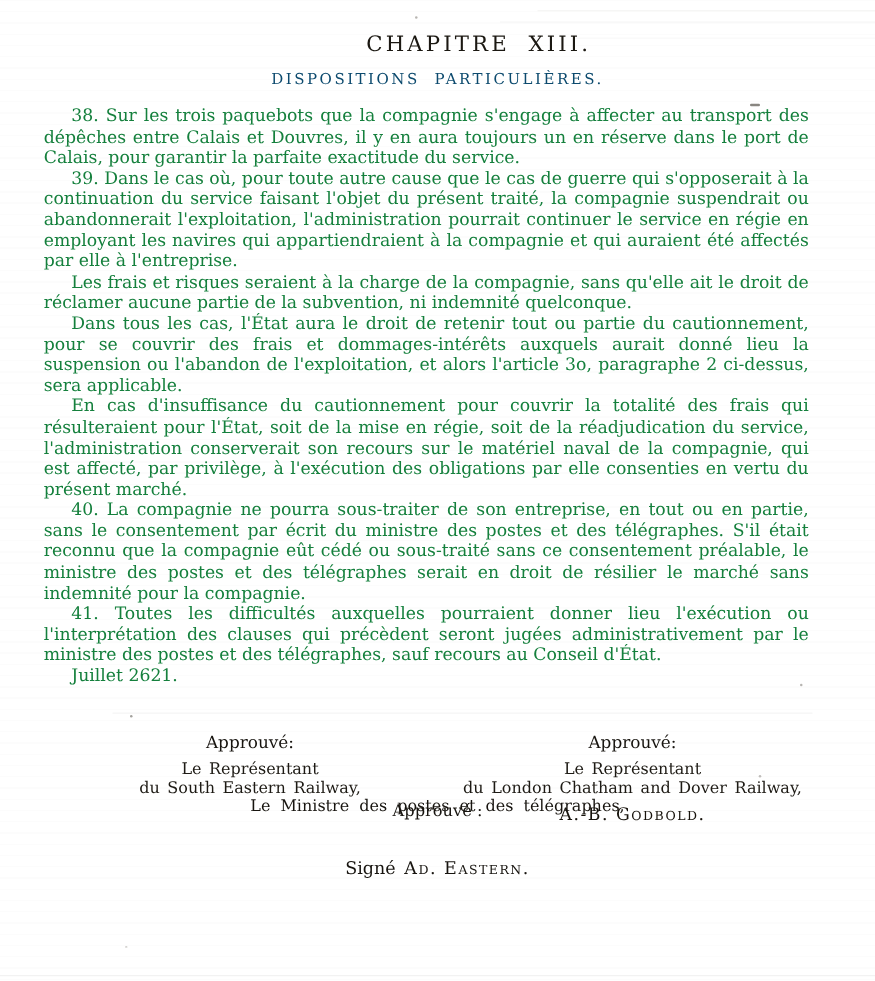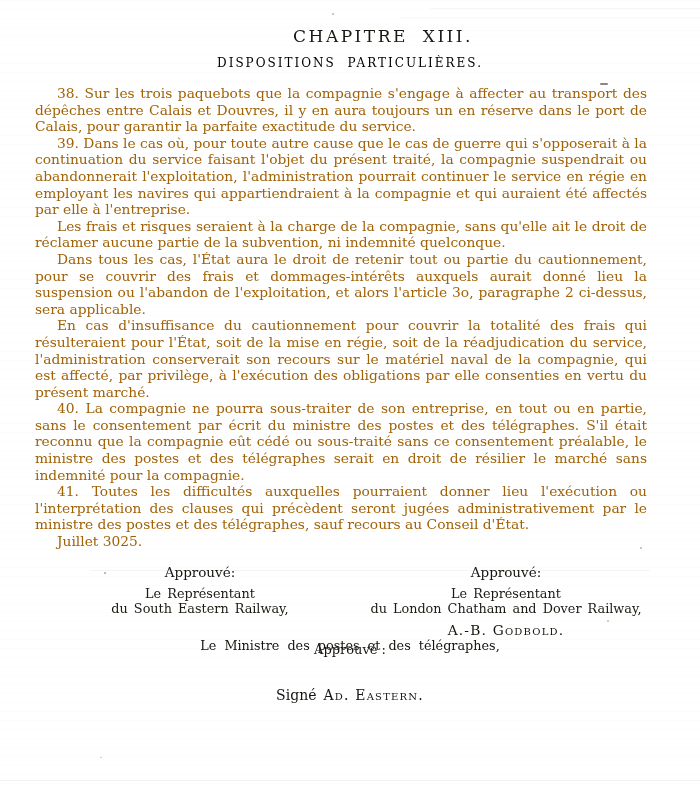--- a/index.html
+++ b/index.html
@@ -30,35 +30,35 @@
     word-spacing: 7px;
     color: #1b1812;
     padding-left: 33px;
   }
   .section-title {
     position: absolute; top: 56px; left: 0; width: 100%;
     text-align: center;
     font-size: 12px;
     letter-spacing: 2px;
     word-spacing: 6px;
-    color: #000000;
+    color: #0c4a6e;
   }
   .body-text {
     position: absolute; top: 85px; left: 35px; width: 612px;
     font-size: 13.8px;
     line-height: 16.6px;
     text-align: justify;
     hyphens: auto;
-    color: #a16207;
+    color: #15803d;
   }
   .body-text p { margin: 0; text-indent: 22px; }
   .date-line { text-align: left; }
 
   .sig-columns {
-    position: absolute; top: 564px; left: 35px; width: 612px;
+    position: absolute; top: 586px; left: 35px; width: 612px;
     display: flex;
   }
   .sig-col { text-align: center; }
   .sig-col.left  { width: 330px; }
   .sig-col.right { width: 282px; }
   .sig-label { font-size: 13.5px; line-height: 16px; color: #17140f; }
   .sig-role  {
     font-size: 12.8px; line-height: 14.5px;
     word-spacing: 2px; color: #1d1a14;
   }
@@ -107,21 +107,21 @@
   <div class="section-title">DISPOSITIONS PARTICULIÈRES.</div>
 
   <div class="body-text">
     <p>38. Sur les trois paquebots que la compagnie s'engage à affecter au transport des dépêches entre Calais et Douvres, il y en aura toujours un en réserve dans le port de Calais, pour garantir la parfaite exactitude du service.</p>
     <p>39. Dans le cas où, pour toute autre cause que le cas de guerre qui s'opposerait à la continuation du service faisant l'objet du présent traité, la compagnie suspendrait ou abandonnerait l'exploitation, l'administration pourrait continuer le service en régie en employant les navires qui appartiendraient à la compagnie et qui auraient été affectés par elle à l'entreprise.</p>
     <p>Les frais et risques seraient à la charge de la compagnie, sans qu'elle ait le droit de réclamer aucune partie de la subvention, ni indemnité quelconque.</p>
     <p>Dans tous les cas, l'État aura le droit de retenir tout ou partie du cautionnement, pour se couvrir des frais et dommages-intérêts auxquels aurait donné lieu la suspension ou l'abandon de l'exploitation, et alors l'article 3o, paragraphe 2 ci-dessus, sera applicable.</p>
     <p>En cas d'insuffisance du cautionnement pour couvrir la totalité des frais qui résulteraient pour l'État, soit de la mise en régie, soit de la réadjudication du service, l'administration conserverait son recours sur le matériel naval de la compagnie, qui est affecté, par privilège, à l'exécution des obligations par elle consenties en vertu du présent marché.</p>
     <p>40. La compagnie ne pourra sous-traiter de son entreprise, en tout ou en partie, sans le consentement par écrit du ministre des postes et des télégraphes. S'il était reconnu que la compagnie eût cédé ou sous-traité sans ce consentement préalable, le ministre des postes et des télégraphes serait en droit de résilier le marché sans indemnité pour la compagnie.</p>
     <p>41. Toutes les difficultés auxquelles pourraient donner lieu l'exécution ou l'interprétation des clauses qui précèdent seront jugées administrativement par le ministre des postes et des télégraphes, sauf recours au Conseil d'État.</p>
-    <p class="date-line">Juillet 3025.</p>
+    <p class="date-line">Juillet 2621.</p>
   </div>
 
   <div class="sig-columns">
     <div class="sig-col left">
       <div class="sig-label">Approuvé:</div>
       <div class="sig-role first">Le Représentant</div>
       <div class="sig-role">du South Eastern Railway,</div>
     </div>
     <div class="sig-col right">
       <div class="sig-label">Approuvé:</div>

